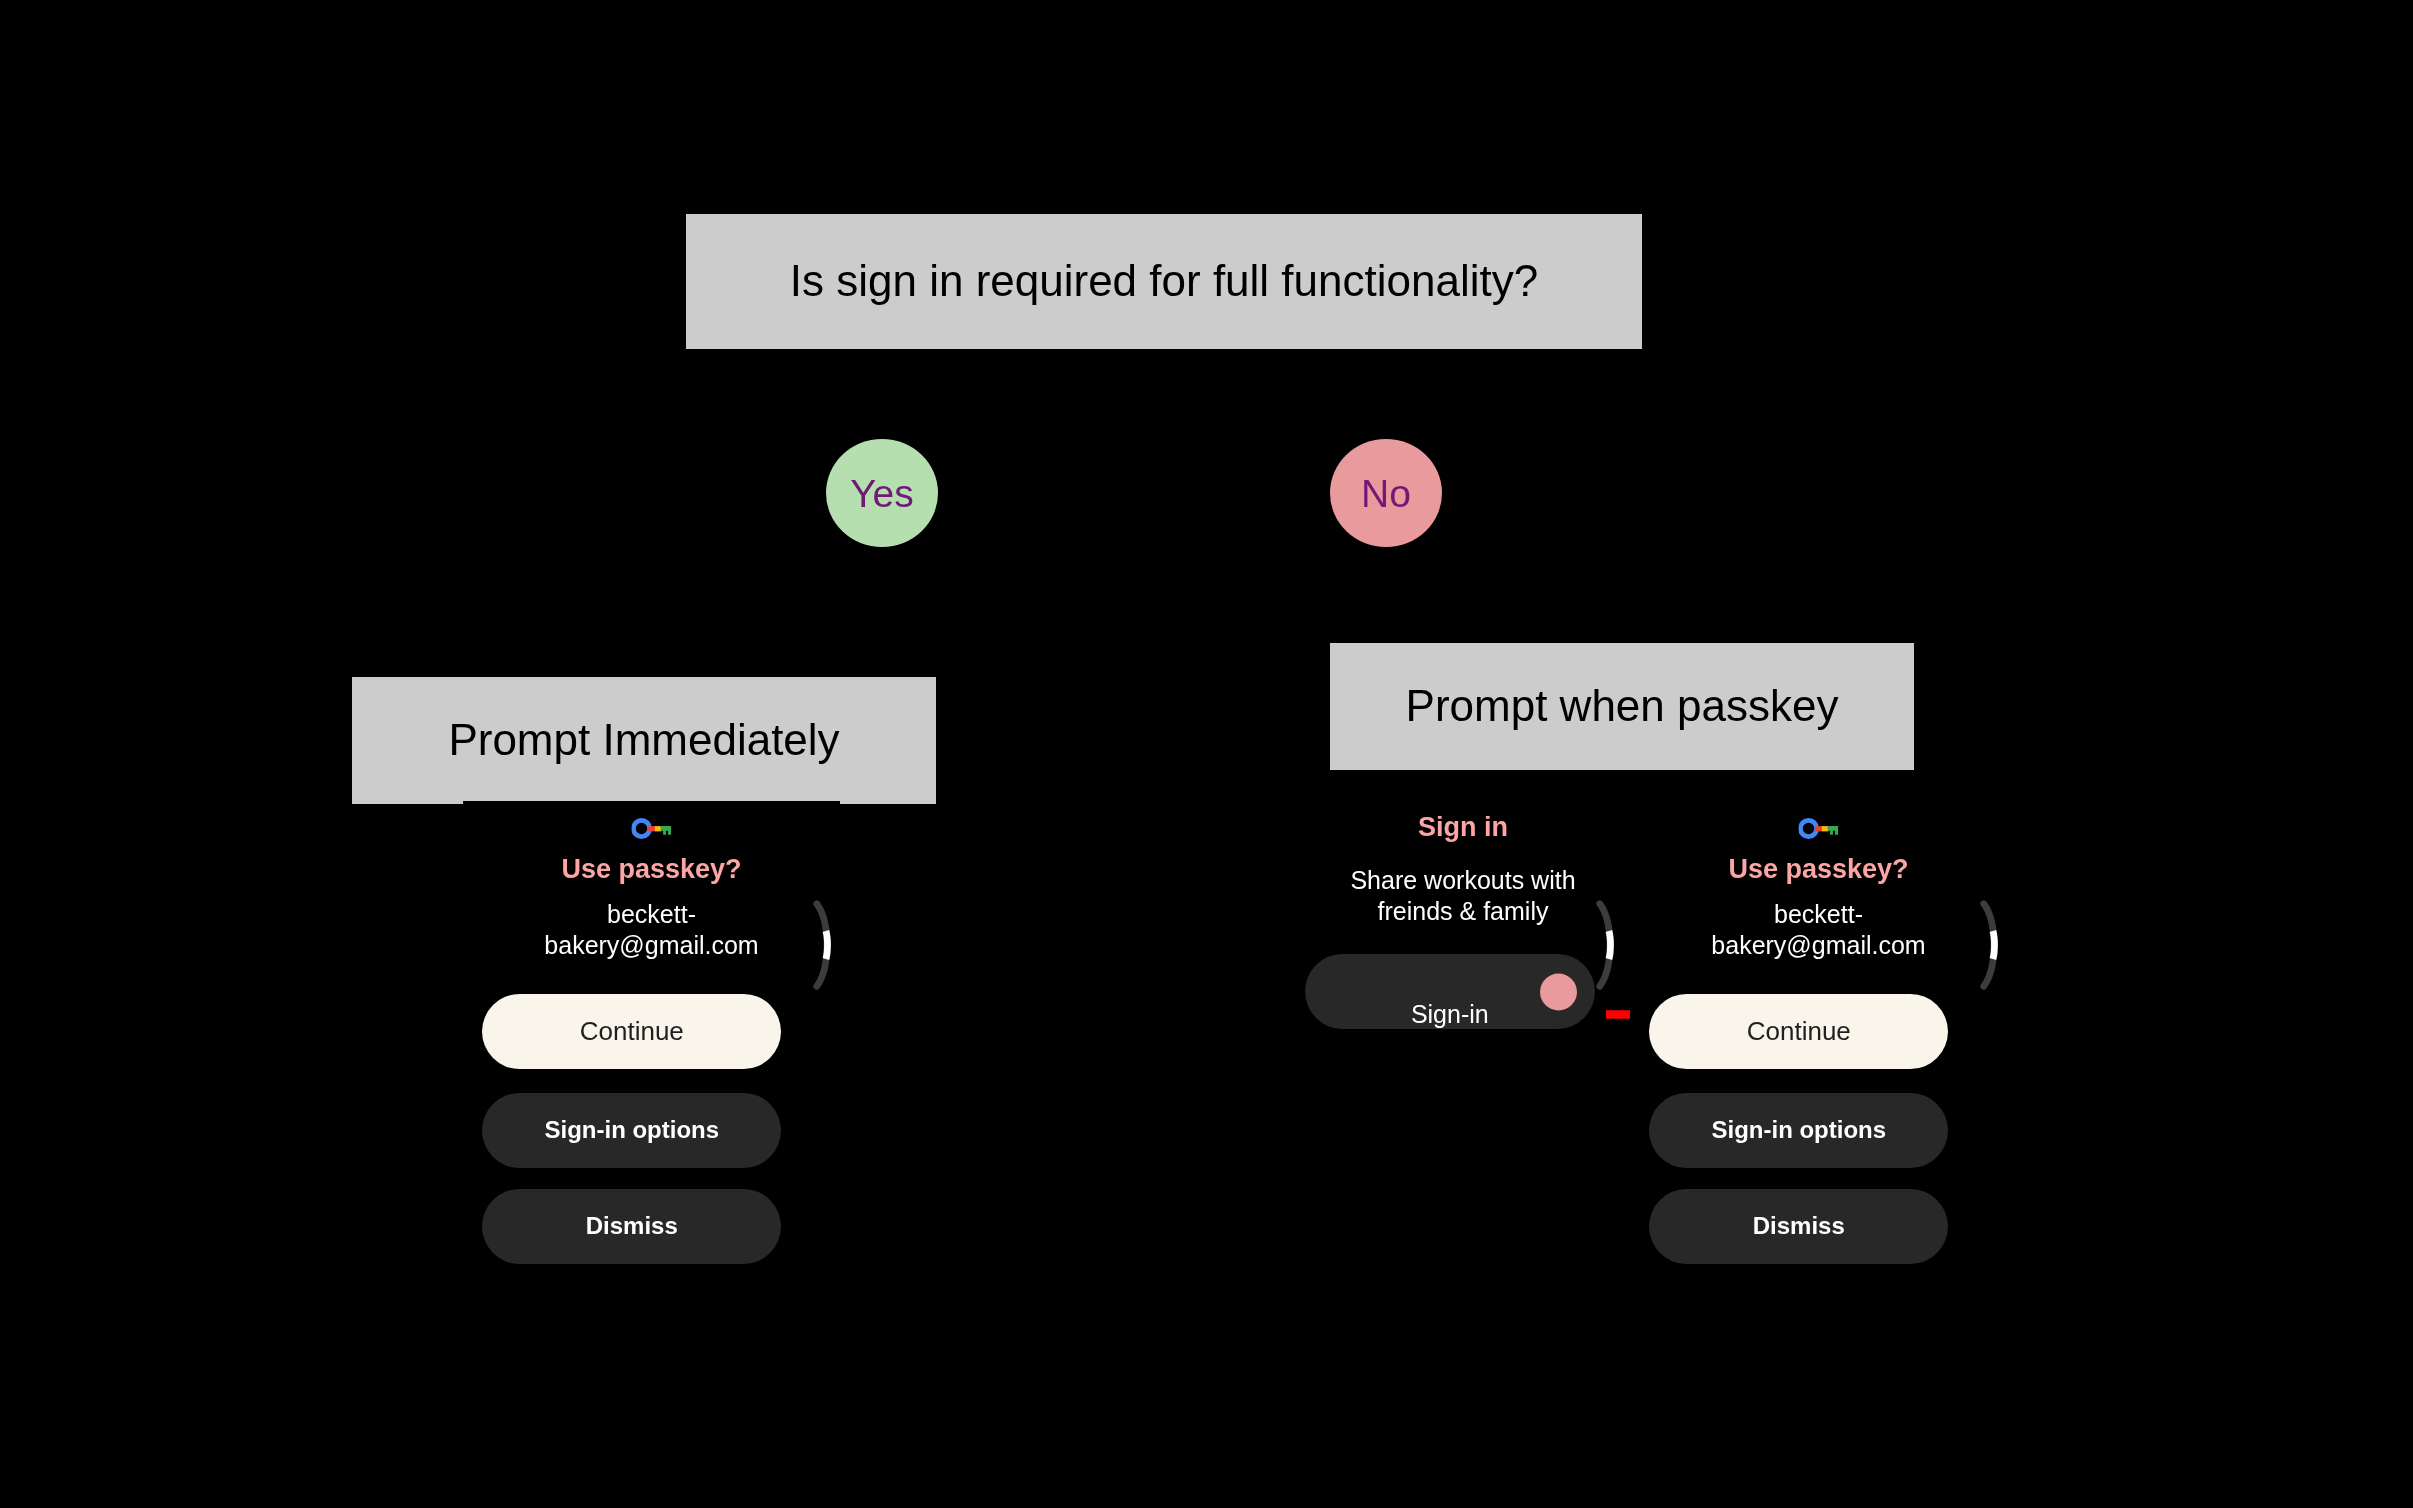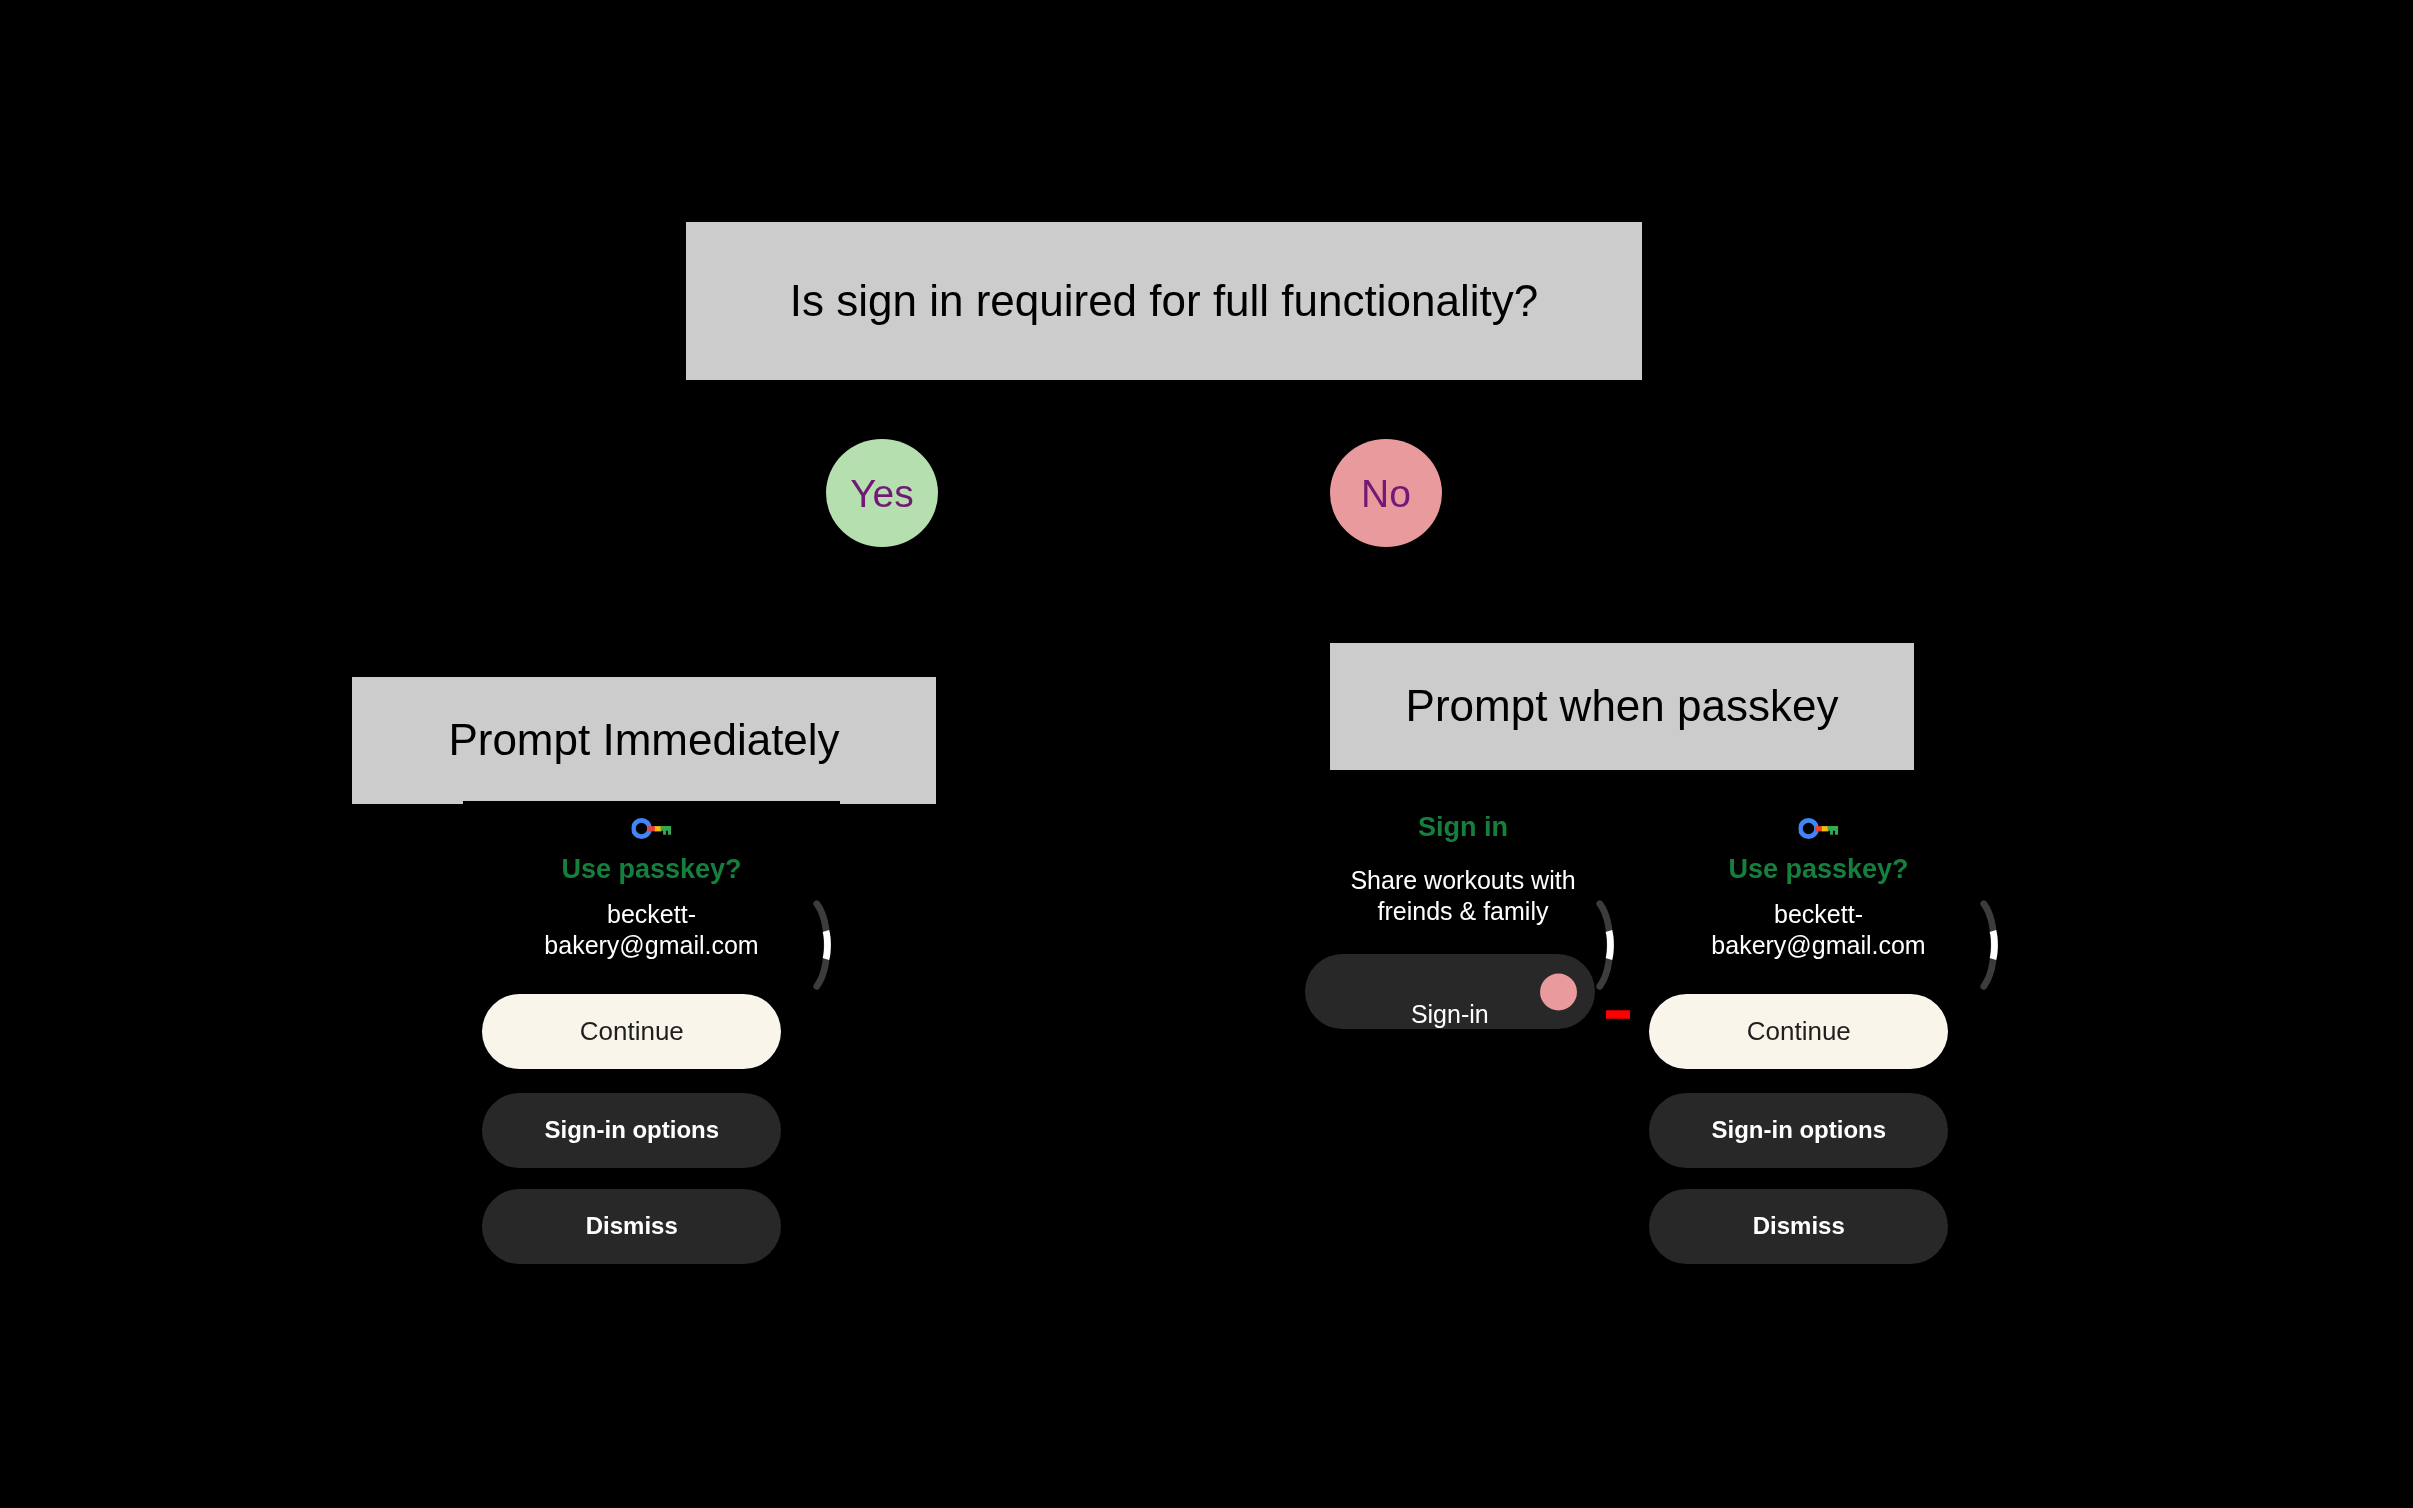--- a/index.html
+++ b/index.html
@@ -28,23 +28,22 @@
     display: flex;
     align-items: center;
     justify-content: center;
     text-align: center;
     font-weight: 400;
     line-height: 1.15;
     box-sizing: border-box;
   }
   #node-question {
     left: 686px;  top: 214px;
-    width: 956px; height: 158px;
+    width: 956px; height: 135px;
     font-size: 44px;
-    margin-top: 8px;
   }
   #node-prompt-immediately {
     left: 352px; top: 677px;
     width: 584px; height: 127px;
     font-size: 44px;
   }
   #node-prompt-when-needed {
     left: 1330px; top: 643px;
     width: 584px; height: 127px;
     font-size: 44px;
@@ -85,21 +84,21 @@
   }
   .panel-key-icon {
     position: absolute;
     left: 50%;
     transform: translateX(-50%);
   }
   .panel-title {
     position: absolute;
     left: 0; right: 0;
     text-align: center;
-    color: #15803d;
+    color: #fca5a5;
     font-weight: bold;
     font-size: 27px;
     line-height: 1.1;
   }
   .panel-sub {
     position: absolute;
     left: 0; right: 0;
     text-align: center;
     color: #ffffff;
     font-weight: 400;

